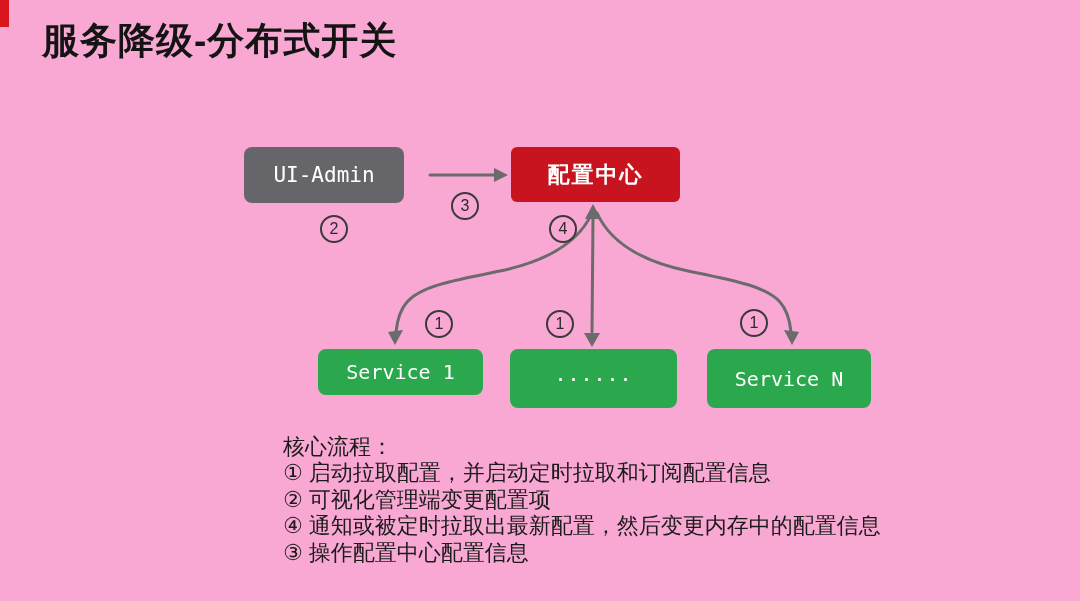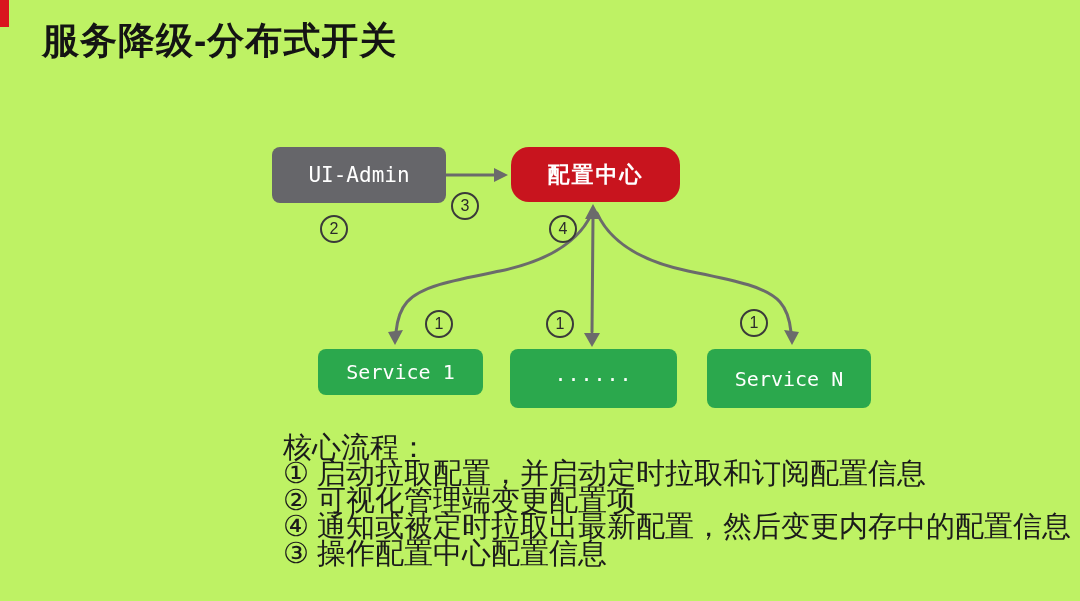--- a/index.html
+++ b/index.html
@@ -1,45 +1,45 @@
 <!DOCTYPE html>
 <html><head>
 <meta charset="utf-8">
 <style>
   html,body{margin:0;padding:0;}
   body{width:1080px;height:601px;background:#ffffff;overflow:hidden;
        font-family:"Liberation Sans","DejaVu Sans",sans-serif;}
-  .slide{position:relative;width:1080px;height:601px;background:#bef264;}
+  .slide{position:relative;width:1080px;height:601px;background:#f9a8d4;}
 
   .accent-bar{position:absolute;left:0;top:0;width:9px;height:27px;background:#D9161E;}
 
   .title{position:absolute;left:42px;top:20px;font-size:37px;line-height:42px;
          font-weight:700;color:#141414;letter-spacing:1px;white-space:nowrap;}
 
   .node{position:absolute;display:flex;align-items:center;justify-content:center;
         color:#ffffff;border-radius:8px;
         font-family:"DejaVu Sans Mono","Liberation Mono",monospace;
         font-size:21px;white-space:nowrap;}
   .node.gray{background:#66666A;}
-  .node.red{background:#C8141E;border-radius:18px;
+  .node.red{background:#C8141E;border-radius:6px;
             font-family:"Liberation Sans","DejaVu Sans",sans-serif;
             font-weight:700;font-size:22px;letter-spacing:2px;}
   .node.green{background:#2BA84D;font-size:20px;}
   .node.green.dots .node-label{transform:translateY(-5px);letter-spacing:1px;}
 
   .badge{position:absolute;width:24px;height:24px;border:2px solid #3a3a3a;
          border-radius:50%;color:#2b2b2b;background:transparent;
          display:flex;align-items:center;justify-content:center;
          font-size:16px;line-height:1;}
 
   svg.arrows{position:absolute;left:0;top:0;width:1080px;height:601px;pointer-events:none;}
   .arrow-stroke{fill:none;stroke:#6B6B6B;stroke-width:3;stroke-linecap:round;}
   .arrow-head{fill:#6B6B6B;stroke:none;}
 
-  .notes{position:absolute;left:283px;top:434px;font-size:29px;line-height:26.4px;
+  .notes{position:absolute;left:283px;top:434px;font-size:22px;line-height:26.4px;
          color:#1b1b1b;white-space:nowrap;}
 </style>
 </head>
 <body>
 
 <div class="slide">
 
   <div class="accent-bar"></div>
 
   <div class="title">服务降级-分布式开关</div>
@@ -57,21 +57,21 @@
     <g>
       <path class="arrow-stroke" d="M592,213 C578,244 543,262 500,271 C455,280 421,286 407,302 C399,311 397,322 396,332"></path>
       <polygon class="arrow-head" points="395,345 388,332 403,330"></polygon>
     </g>
     <g>
       <path class="arrow-stroke" d="M597,213 C611,244 645,262 688,271 C732,280 766,286 780,302 C788,311 790,322 791,332"></path>
       <polygon class="arrow-head" points="792,345 784,330 799,332"></polygon>
     </g>
   </svg>
 
-  <div class="node gray" style="left:272px;top:147px;width:174px;height:56px;">
+  <div class="node gray" style="left:244px;top:147px;width:160px;height:56px;">
     <span class="node-label">UI-Admin</span>
   </div>
 
   <div class="node red" style="left:511px;top:147px;width:169px;height:55px;">
     <span class="node-label">配置中心</span>
   </div>
 
   <div class="node green" style="left:318px;top:349px;width:165px;height:46px;">
     <span class="node-label">Service 1</span>
   </div>

